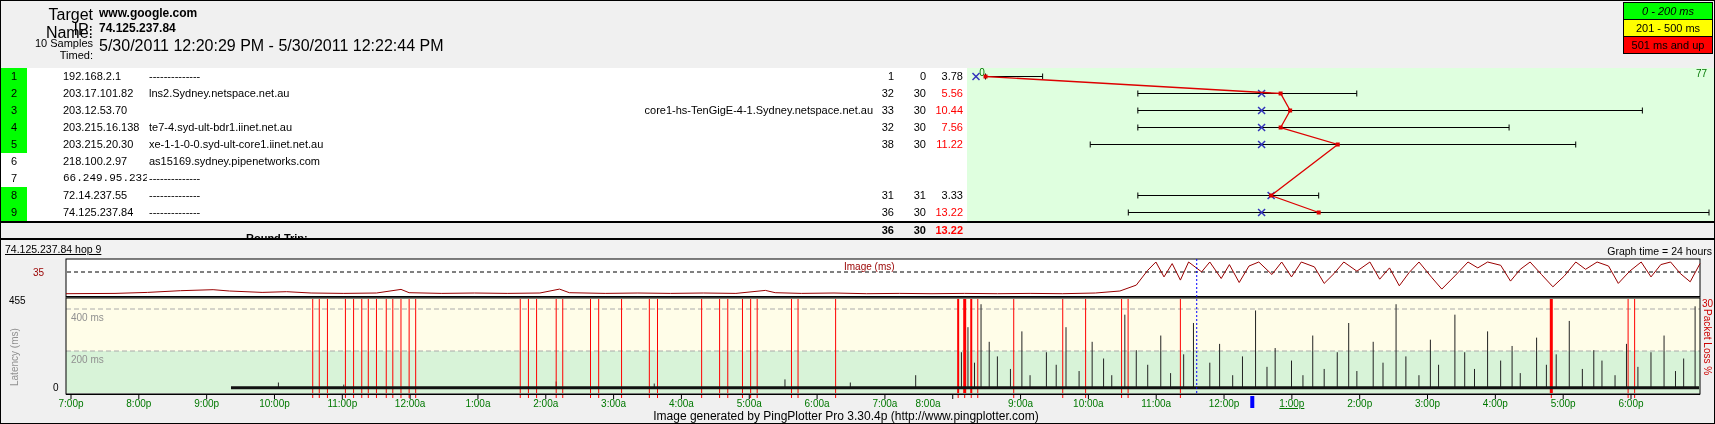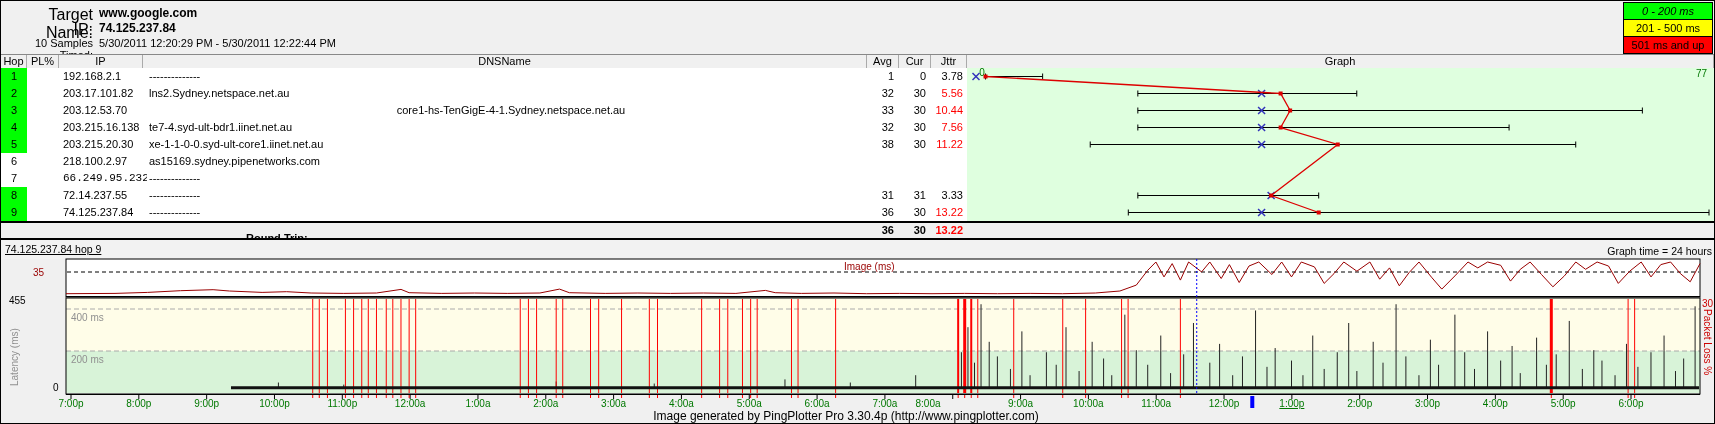--- a/index.html
+++ b/index.html
@@ -37,38 +37,28 @@
 </head>
 <body>
 
 <div id="app">
 
   <div class="abs hdr-label" style="top:5px;left:4px;">Target Name:</div>
   <div class="abs hdr-value" style="top:5px;left:98px;">www.google.com</div>
   <div class="abs hdr-label" style="top:20px;left:4px;">IP:</div>
   <div class="abs hdr-value" style="top:20px;left:98px;">74.125.237.84</div>
   <div class="abs hdr-label hdr-small" style="top:36px;left:4px;width:88px;">10 Samples Timed:</div>
-  <div class="abs hdr-small" style="top:36px;left:98px;font-size:11px;">5/30/2011 12:20:29 PM - 5/30/2011 12:22:44 PM</div>
+  <div class="abs hdr-small" style="top:36px;left:98px;font-size:16px;">5/30/2011 12:20:29 PM - 5/30/2011 12:22:44 PM</div>
 
   <div id="legend">
       <div class="legend-item" style="background: rgb(0, 255, 0); font-style: italic;">0 - 200 ms</div>
       <div class="legend-item" style="background: rgb(255, 255, 0);">201 - 500 ms</div>
       <div class="legend-item" style="background: rgb(255, 0, 0);">501 ms and up</div>
     </div>
 
-  <div id="table-header">
-      <div class="hcell" style="left: 0px; width: 25px;">Hop</div>
-      <div class="hcell" style="left: 26px; width: 31px;">PL%</div>
-      <div class="hcell" style="left: 58px; width: 83px;">IP</div>
-      <div class="hcell" style="left: 142px; width: 723px;">DNSName</div>
-      <div class="hcell" style="left: 866px; width: 31px;">Avg</div>
-      <div class="hcell" style="left: 898px; width: 31px;">Cur</div>
-      <div class="hcell" style="left: 930px; width: 35px;">Jttr</div>
-      <div class="hcell" style="left: 966px; width: 746px;">Graph</div>
-    </div>
 
   <div id="rows">
       <div class="row" style="top: 67px;">
         <div class="cell" style="left: 0px; width: 26px; text-align: center; background: rgb(0, 255, 0);">1</div>
         <div class="cell" style="left: 26px; width: 32px; text-align: center;"></div>
         <div class="cell" style="left: 58px; width: 84px; text-align: left; padding-left: 4px;">192.168.2.1</div>
         <div class="cell" style="left: 142px; width: 724px; text-align: left; padding-left: 6px;">--------------</div>
         <div class="cell" style="left: 866px; width: 27px; text-align: right; padding-left: 0px;">1</div>
         <div class="cell" style="left: 898px; width: 27px; text-align: right; padding-left: 0px;">0</div>
         <div class="cell" style="left: 930px; width: 32px; text-align: right; padding-left: 0px; color: rgb(0, 0, 0);">3.78</div>
@@ -81,21 +71,21 @@
         <div class="cell" style="left: 142px; width: 724px; text-align: left; padding-left: 6px;">lns2.Sydney.netspace.net.au</div>
         <div class="cell" style="left: 866px; width: 27px; text-align: right; padding-left: 0px;">32</div>
         <div class="cell" style="left: 898px; width: 27px; text-align: right; padding-left: 0px;">30</div>
         <div class="cell" style="left: 930px; width: 32px; text-align: right; padding-left: 0px; color: rgb(255, 0, 0);">5.56</div>
         <div class="cell" style="left: 966px; width: 747px; text-align: center; background: rgb(223, 255, 223);"></div>
       </div>
       <div class="row" style="top: 101px;">
         <div class="cell" style="left: 0px; width: 26px; text-align: center; background: rgb(0, 255, 0);">3</div>
         <div class="cell" style="left: 26px; width: 32px; text-align: center;"></div>
         <div class="cell" style="left: 58px; width: 84px; text-align: left; padding-left: 4px;">203.12.53.70</div>
-        <div class="cell" style="left: 142px; width: 724px; text-align: center; padding-left: 6px;">core1-hs-TenGigE-4-1.Sydney.netspace.net.au</div>
+        <div class="cell" style="left: 142px; width: 724px; text-align: right; padding-left: 6px;">core1-hs-TenGigE-4-1.Sydney.netspace.net.au</div>
         <div class="cell" style="left: 866px; width: 27px; text-align: right; padding-left: 0px;">33</div>
         <div class="cell" style="left: 898px; width: 27px; text-align: right; padding-left: 0px;">30</div>
         <div class="cell" style="left: 930px; width: 32px; text-align: right; padding-left: 0px; color: rgb(255, 0, 0);">10.44</div>
         <div class="cell" style="left: 966px; width: 747px; text-align: center; background: rgb(223, 255, 223);"></div>
       </div>
       <div class="row" style="top: 118px;">
         <div class="cell" style="left: 0px; width: 26px; text-align: center; background: rgb(0, 255, 0);">4</div>
         <div class="cell" style="left: 26px; width: 32px; text-align: center;"></div>
         <div class="cell" style="left: 58px; width: 84px; text-align: left; padding-left: 4px;">203.215.16.138</div>
         <div class="cell" style="left: 142px; width: 724px; text-align: left; padding-left: 6px;">te7-4.syd-ult-bdr1.iinet.net.au</div>

